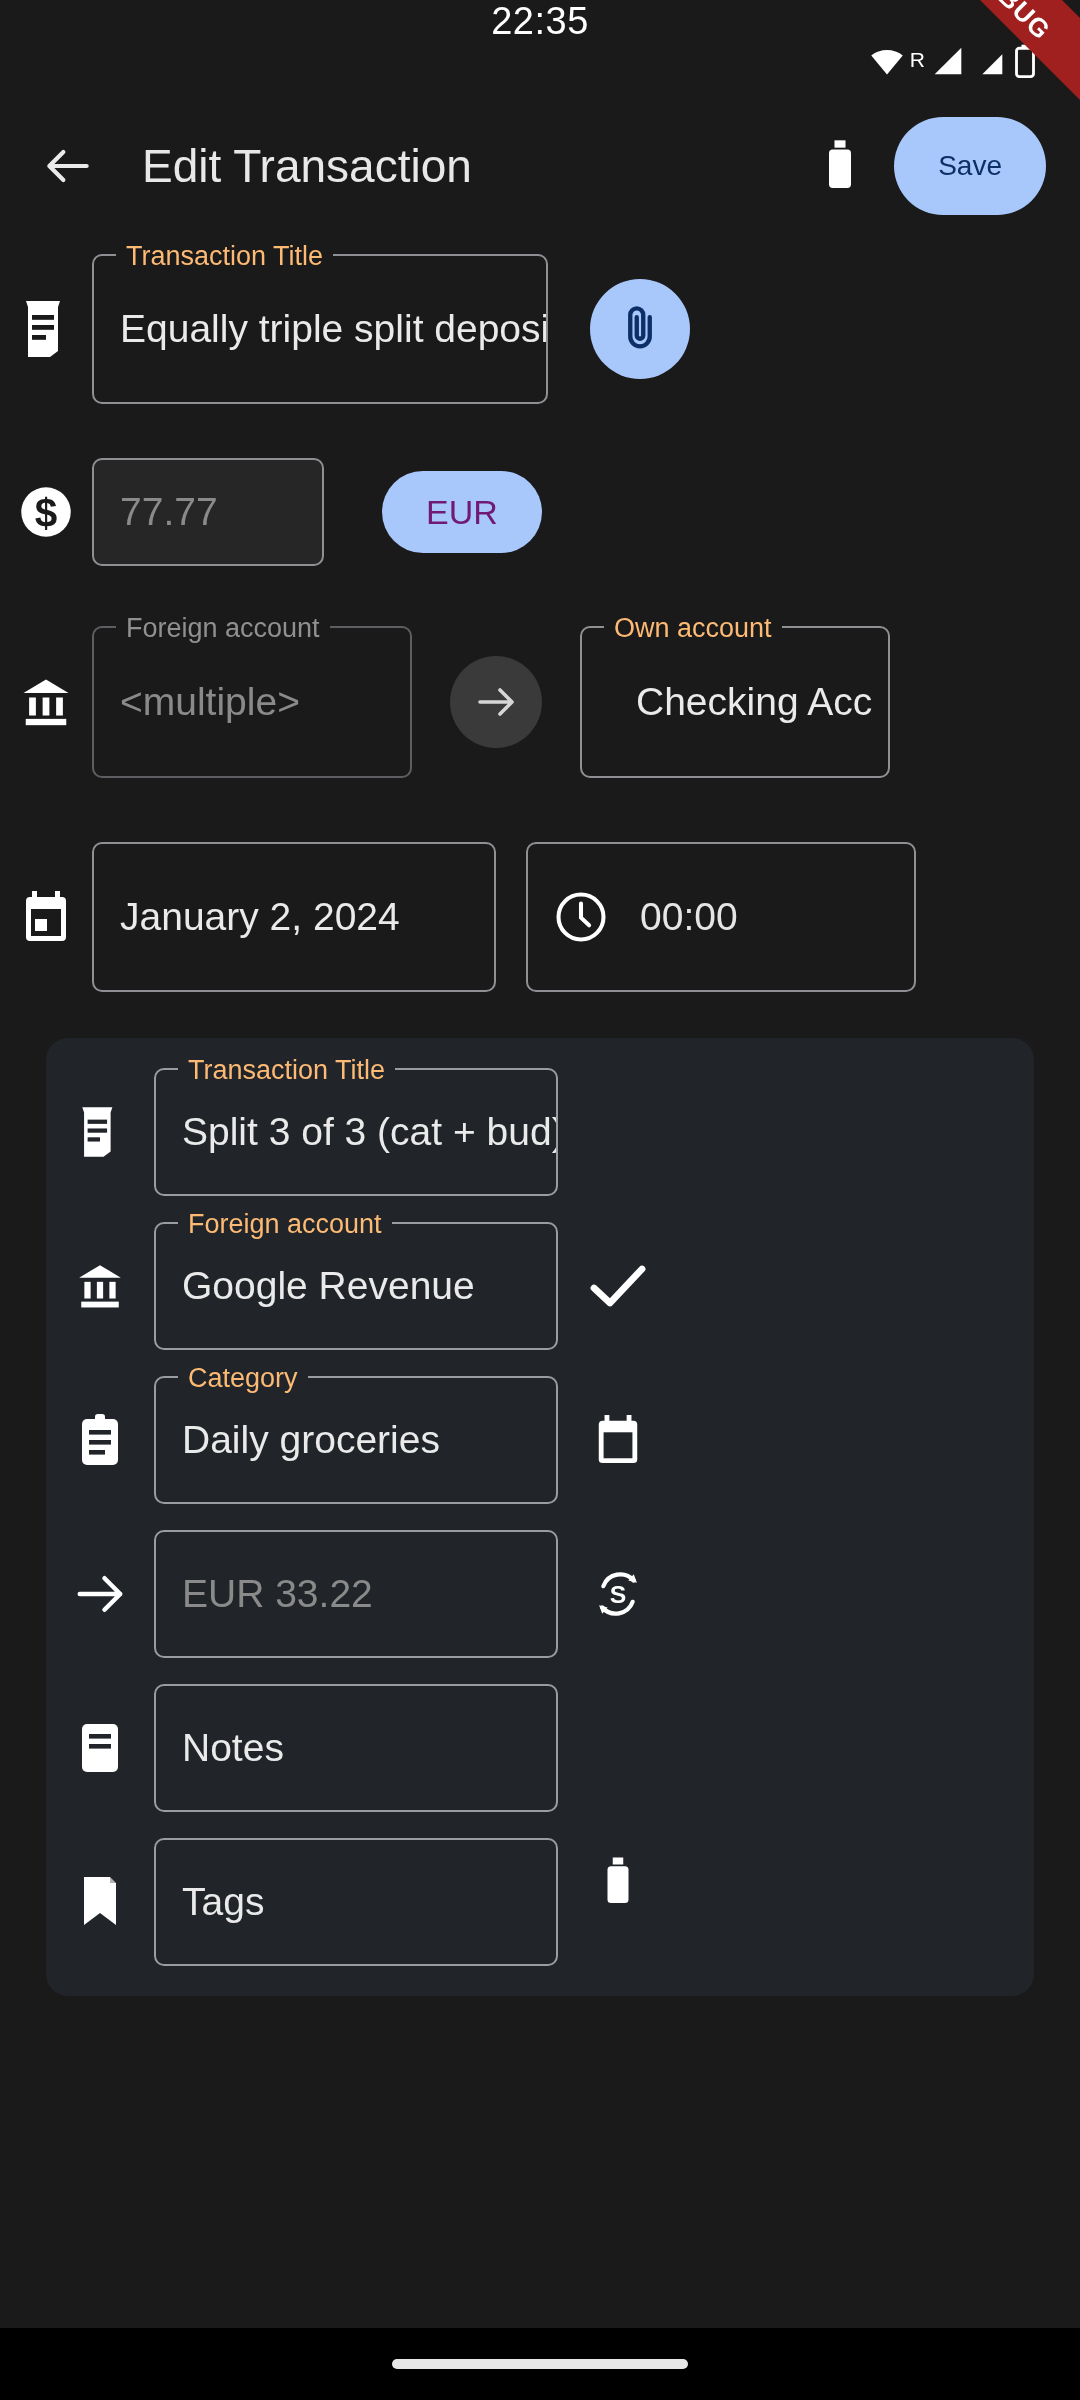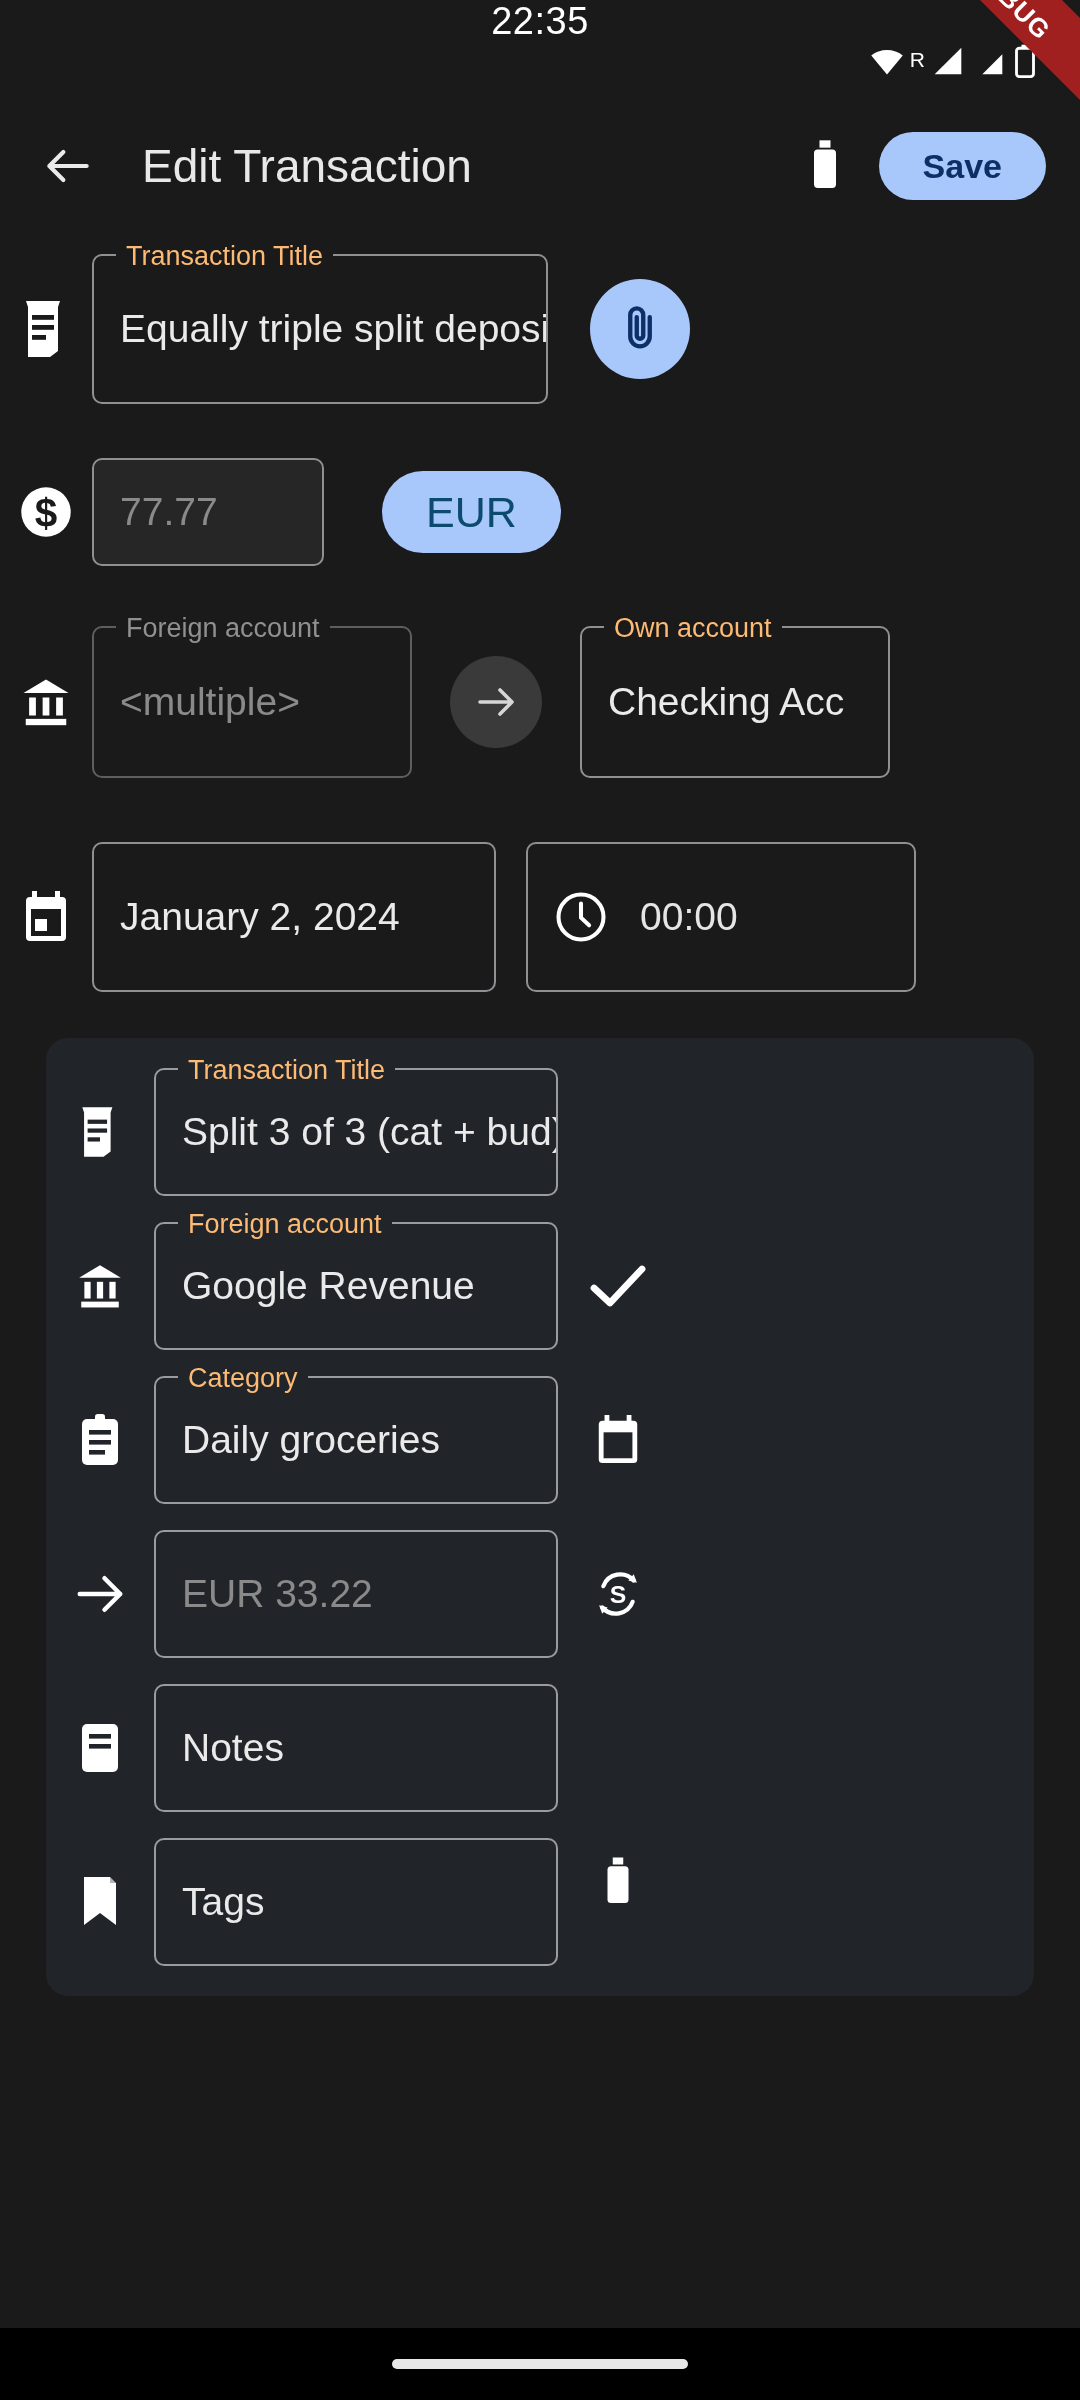--- a/index.html
+++ b/index.html
@@ -62,22 +62,22 @@
     white-space: nowrap;
   }
   .appbar-actions {
     margin-left: auto; display: flex; align-items: center; gap: 32px;
   }
   .trash-btn { width: 44px; height: 52px; flex: none; }
   .save-btn {
     background: #a8c7fa; color: #0b2f66;
     border: none; border-radius: 100px;
     font-family: "Liberation Sans", sans-serif;
-    font-size: 34px; font-weight: 700;
-    padding: 0 44px; height: 68px;
+    font-size: 28px; font-weight: 400;
+    padding: 0 44px; height: 98px;
     display: flex; align-items: center; justify-content: center;
     cursor: pointer;
   }
 
   
   .content { position: absolute; top: 236px; left: 0; width: 1080px; }
 
   .row { display: flex; align-items: center; width: 100%; }
 
   .lead-icon {
@@ -118,38 +118,38 @@
     width: 100px; height: 100px; margin-left: 42px;
     border-radius: 50%; background: #a8c7fa;
     display: flex; align-items: center; justify-content: center;
     border: none; cursor: pointer; flex: none;
   }
 
   
   .row-amount { margin-top: 36px; height: 144px; }
   .tf-amount { width: 232px; height: 108px; }
   .cur-btn {
-    margin-left: 58px; background: #a8c7fa; color: #0c4a6e;
+    margin-left: 58px; background: #a8c7fa; color: #701a75;
     border: none; border-radius: 100px;
     height: 82px; padding: 0 44px;
-    font-family: "Liberation Sans", sans-serif; font-size: 43px;
+    font-family: "Liberation Sans", sans-serif; font-size: 34px;
     display: flex; align-items: center; justify-content: center;
     cursor: pointer; flex: none;
   }
 
   
   .row-accounts { margin-top: 42px; height: 152px; }
   .tf-foreign { width: 320px; height: 152px; border-color: #5c5e61; }
   .swap-btn {
     width: 92px; height: 92px; margin: 0 38px;
     border-radius: 50%; background: #3a3a3a;
     display: flex; align-items: center; justify-content: center;
     border: none; cursor: pointer; flex: none;
   }
-  .tf-own { width: 310px; height: 152px; }
+  .tf-own { width: 310px; height: 152px; padding-left: 28px; }
 
   
   .row-datetime { margin-top: 64px; height: 150px; }
   .tf-date { width: 404px; height: 150px; }
   .tf-time {
     width: 390px; height: 150px; margin-left: 30px;
     display: flex; align-items: center; padding-left: 26px; gap: 32px;
   }
   .time-text { font-size: 39px; color: #e5e5e5; }
 

